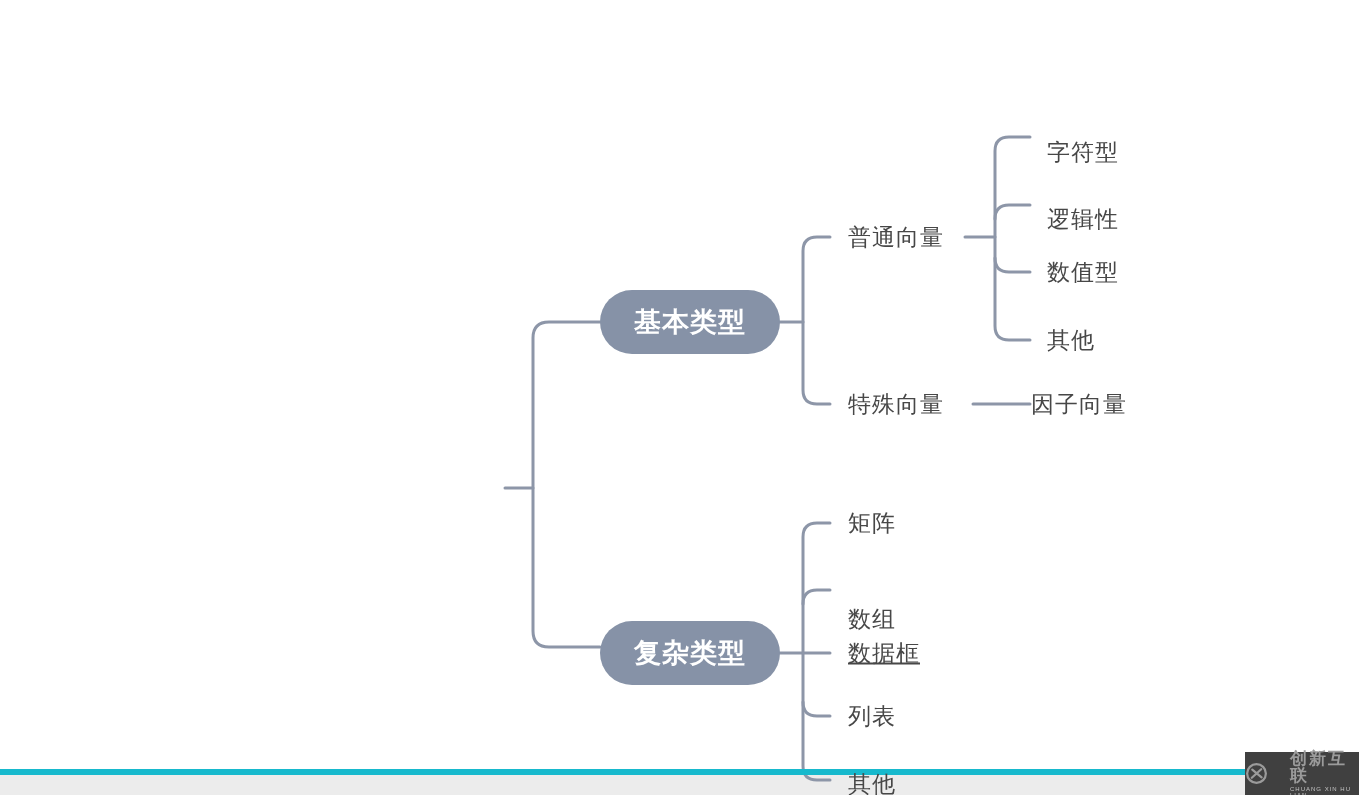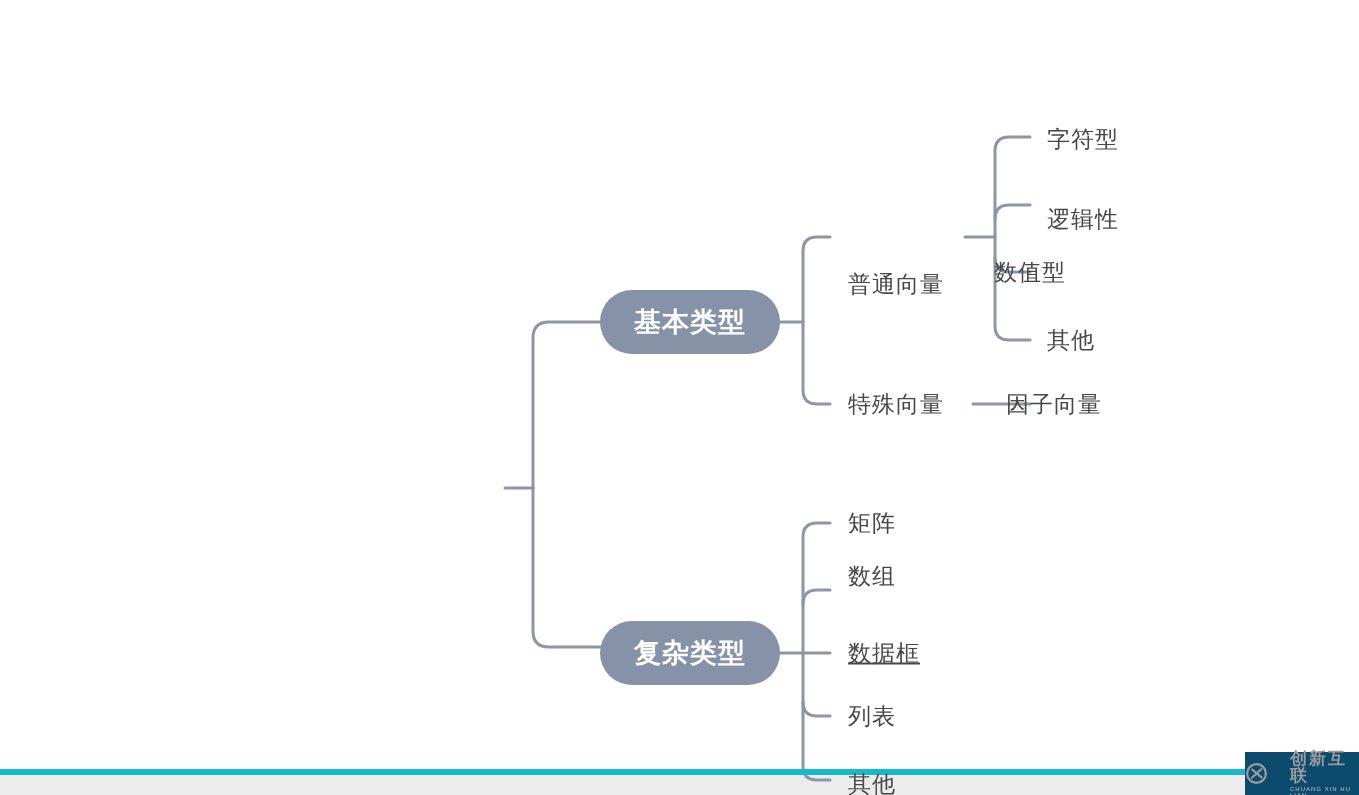--- a/index.html
+++ b/index.html
@@ -68,21 +68,21 @@
   .leaf{
     position:absolute;
     transform:translateY(-50%);
     font-size:23px;color:var(--leaf-text);
     letter-spacing:1px;white-space:nowrap;
     z-index:4;
   }
 
   .logo-box{
     position:absolute;left:1245px;top:752px;width:114px;height:43px;
-    background:#0c4a6e;
+    background:#404040;
     display:flex;align-items:center;justify-content:center;gap:22px;
     z-index:5;
   }
   .logo-text{display:flex;flex-direction:column;align-items:flex-start;line-height:1;}
   .logo-brand{font-size:17px;font-weight:bold;color:var(--logo-gray);letter-spacing:2px;}
   .logo-sub{font-size:6px;color:#c2c2c2;letter-spacing:1px;margin-top:2px;}
 </style>
 </head>
 <body>
 
@@ -111,32 +111,32 @@
     <path d="M803 604 Q803 590 817 590 H830"></path>
     <path d="M803 653 H830"></path>
     <path d="M803 702 Q803 716 817 716 H830"></path>
   </svg>
 
   <div class="cyan-line"></div>
 
   <div class="node node-branch node-complex">复杂类型</div>
   <div class="node node-branch node-basic">基本类型</div>
 
-  <div class="leaf" style="left:848px;top:237px;margin-top:47px;">普通向量</div>
+  <div class="leaf" style="left:848px;top:237px;">普通向量</div>
   <div class="leaf" style="left:848px;top:404px;">特殊向量</div>
 
-  <div class="leaf" style="left:1047px;top:139px;">字符型</div>
+  <div class="leaf" style="left:1047px;top:152px;">字符型</div>
   <div class="leaf" style="left:1047px;top:219px;">逻辑性</div>
-  <div class="leaf" style="left:994px;top:272px;">数值型</div>
+  <div class="leaf" style="left:1047px;top:272px;">数值型</div>
   <div class="leaf" style="left:1047px;top:340px;">其他</div>
 
-  <div class="leaf" style="left:1006px;top:404px;text-align:right;">因子向量</div>
+  <div class="leaf" style="left:1031px;top:404px;text-align:right;">因子向量</div>
 
   <div class="leaf" style="left:848px;top:523px;">矩阵</div>
-  <div class="leaf" style="left:848px;top:576px;">数组</div>
+  <div class="leaf" style="left:848px;top:619px;">数组</div>
   <div class="leaf" style="left:848px;top:653px;text-decoration:underline;">数据框</div>
   <div class="leaf" style="left:848px;top:716px;">列表</div>
   <div class="leaf" style="left:848px;top:784px;">其他</div>
 
   <div class="logo-box">
     <svg width="27" height="27" viewBox="0 0 27 27">
       <circle cx="13.5" cy="13.5" r="11" fill="none" stroke="#9B9B9B" stroke-width="2.6"></circle>
       <path d="M8.5 9 L19.5 18 M19 8.5 L8 18.5" stroke="#9B9B9B" stroke-width="2.6" fill="none" stroke-linecap="round"></path>
     </svg>
     <div class="logo-text">

